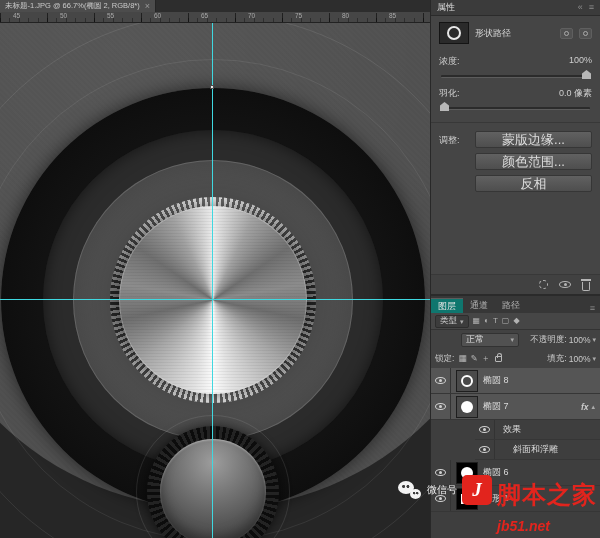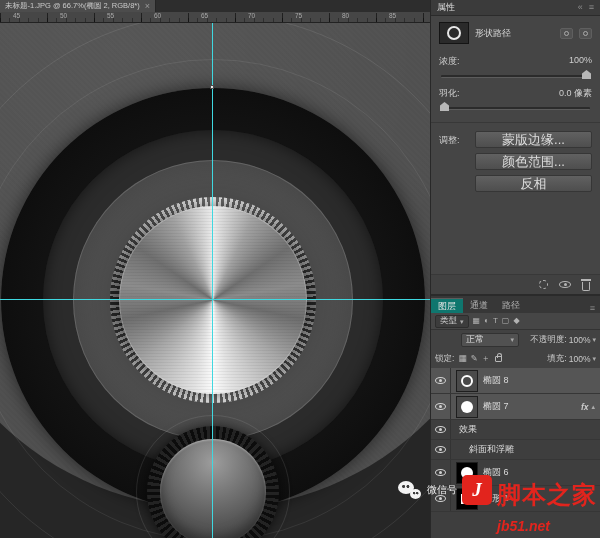--- a/index.html
+++ b/index.html
@@ -124,21 +124,21 @@
   .blend-select { width:58px; height:14px; background:#515151; border:1px solid #323232; border-radius:2px;
     font-size:9px; color:#ddd; display:flex; align-items:center; justify-content:space-between; padding:0 4px;margin-left:26px; }
   .right-group { margin-left:auto; display:flex; align-items:center; gap:2px; font-size:8.5px; color:#c9c9c9; }
   .row-label { font-size:8.5px; color:#c9c9c9; }
   .lock-icon { font-size:8.5px; color:#b8b8b8; line-height:1; }
   .i-lock { width:7px; height:6px; border:1px solid #b8b8b8; border-radius:1px; position:relative; margin-left:1px; }
   .i-lock::before { content:""; position:absolute; top:-4px; left:1px; width:3px; height:4px; border:1px solid #b8b8b8; border-bottom:none; border-radius:3px 3px 0 0; }
 
   .layer-list { flex:1; background:#3e3e3e; overflow:hidden; }
   .lrow { display:flex; align-items:center; height:26px; border-bottom:1px solid #363636; }
-  .lrow.sub { height:20px; }
+  .lrow.sub { height:20px;margin-left:44px; }
   .lrow.selected { background:#555555; }
   .eye-cell { width:20px; align-self:stretch; border-right:1px solid #333; display:flex; align-items:center; justify-content:center; flex:none; }
   .eye { width:11px; height:7px; border:1px solid #d2d2d2; border-radius:50%; position:relative; }
   .eye::after { content:""; position:absolute; left:3px; top:1px; width:3px; height:3px; background:#d2d2d2; border-radius:50%; }
   .lthumb { width:22px; height:22px; margin:0 5px; border:1px solid #1e1e1e; position:relative; background:#4a4a4a; flex:none; }
   .lthumb.dark { background:#000; }
   .lthumb.t-ring::after { content:""; position:absolute; inset:4px; border:2px solid #fff; border-radius:50%; }
   .lthumb.t-solid::after { content:""; position:absolute; inset:4px; background:#fff; border-radius:50%; }
   .lthumb.t-rect::after { content:""; position:absolute; inset:5px 4px; background:#fff; }
   .lname { font-size:9px; color:#dadada; white-space:nowrap; }

